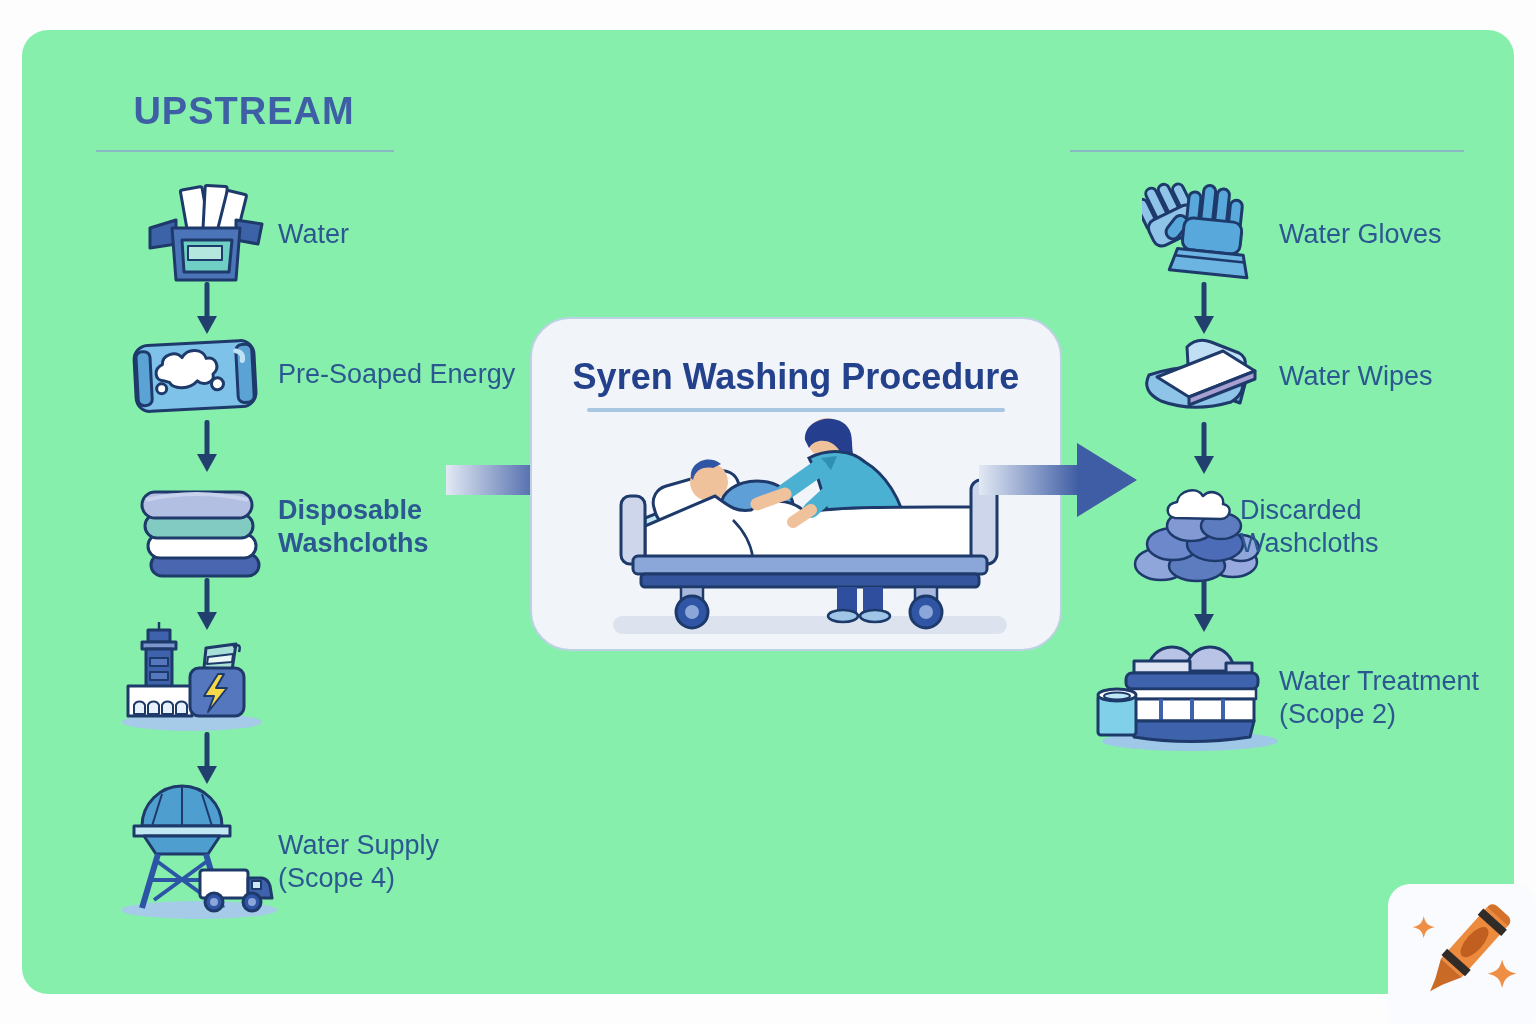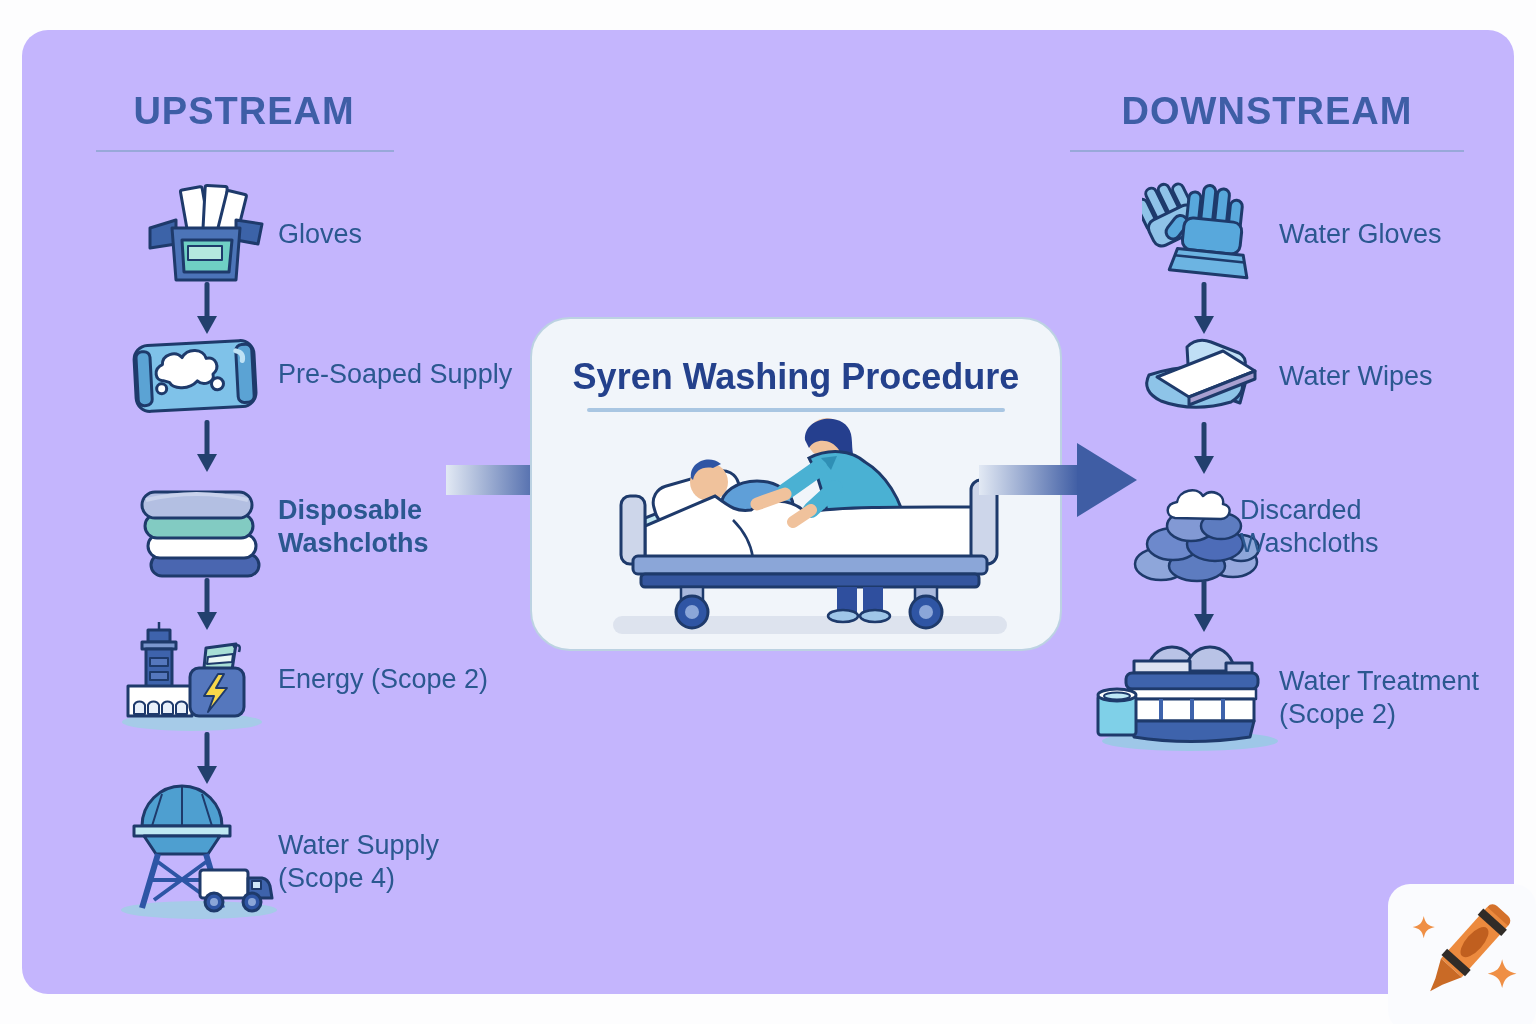--- a/index.html
+++ b/index.html
@@ -3,21 +3,21 @@
 <meta charset="utf-8">
 <style>
   html,body{margin:0;padding:0;}
   body{
     width:1536px;height:1024px;position:relative;
     background:#fdfdfe;overflow:hidden;
     font-family:"Liberation Sans","DejaVu Sans",sans-serif;
   }
   .card{
     position:absolute;left:22px;top:30px;width:1492px;height:964px;
-    background:#c4b5fd;border-radius:26px;
+    background:#86efac;border-radius:26px;
   }
   .col-header{
     position:absolute;font-weight:bold;font-size:38px;letter-spacing:1px;
     color:#3e5ea6;text-align:center;
   }
   .header-rule{
     position:absolute;height:2px;background:#8aa4cc;opacity:.75;
   }
   .item-icon{position:absolute;}
   .item-label{
@@ -59,38 +59,38 @@
       <rect x="42" y="6" width="22" height="46" rx="2" fill="#fff" transform="rotate(-10 53 29)"></rect>
       <rect x="62" y="4" width="22" height="48" rx="2" fill="#fff" transform="rotate(3 73 28)"></rect>
       <rect x="80" y="10" width="20" height="42" rx="2" fill="#fff" transform="rotate(14 90 31)"></rect>
       <polygon points="94,38 120,42 116,62 94,58" fill="#3c63a8"></polygon>
       <polygon points="8,46 34,38 34,62 8,66" fill="#3c63a8"></polygon>
       <polygon points="30,46 98,46 94,98 34,98" fill="#4c74b8"></polygon>
       <polygon points="40,58 90,58 87,90 42,90" fill="#6fcfc4"></polygon>
       <rect x="46" y="64" width="34" height="14" fill="#b4e8df" stroke-width="2"></rect>
     </g>
   </svg>
-  <div class="item-label" style="left:256px;top:205px;">Gloves</div>
+  <div class="item-label" style="left:256px;top:205px;">Water</div>
   <svg class="varrow" style="left:174px;top:252px;" viewBox="0 0 22 52">
     <rect x="8.5" y="0" width="5" height="36" rx="2" fill="#22406e"></rect>
       <polygon points="1,34 21,34 11,52" fill="#22406e"></polygon>
   </svg>
 
   <svg class="item-icon" style="left:103px;top:299px;" width="140" height="92" viewBox="0 0 140 92">
     <g transform="rotate(-3 70 46)" stroke="#1e3a6b" stroke-width="3" stroke-linejoin="round">
       <rect x="10" y="14" width="120" height="66" rx="14" fill="#7fc2e9"></rect>
       <rect x="12" y="20" width="14" height="54" rx="6" fill="#5ba3d4"></rect>
       <rect x="112" y="18" width="16" height="58" rx="6" fill="#5ba3d4"></rect>
       <path d="M38,50 C30,50 28,38 38,34 C38,24 52,20 58,28 C64,18 80,20 82,30 C92,28 96,40 88,46 C90,54 78,58 72,52 C64,60 48,60 44,52 Z" fill="#fff"></path>
       <circle cx="36" cy="58" r="5" fill="#fff"></circle>
       <circle cx="92" cy="56" r="6" fill="#fff"></circle>
       <path d="M112,24 q 8 2 6 10" fill="none" stroke="#bfe2f5" stroke-width="5" stroke-linecap="round"></path>
     </g>
   </svg>
-  <div class="item-label" style="left:256px;top:345px;">Pre-Soaped Supply</div>
+  <div class="item-label" style="left:256px;top:345px;">Pre-Soaped Energy</div>
   <svg class="varrow" style="left:174px;top:390px;" viewBox="0 0 22 52">
     <rect x="8.5" y="0" width="5" height="36" rx="2" fill="#22406e"></rect>
       <polygon points="1,34 21,34 11,52" fill="#22406e"></polygon>
   </svg>
 
   <svg class="item-icon" style="left:110px;top:446px;" width="130" height="104" viewBox="0 0 130 104">
     <g stroke="#1e3a6b" stroke-width="3" stroke-linejoin="round">
       <rect x="19" y="78" width="108" height="22" rx="11" fill="#4a66b0"></rect>
       <rect x="16" y="58" width="108" height="24" rx="12" fill="#ffffff"></rect>
       <rect x="13" y="38" width="108" height="24" rx="12" fill="#82cbc2"></rect>
@@ -117,21 +117,20 @@
       <rect x="36" y="68" width="18" height="8" fill="#5577bd" stroke-width="2"></rect>
       <rect x="14" y="68" width="64" height="30" fill="#ffffff"></rect>
       <path d="M20,96 v-9 a6 6 0 0 1 11 0 v9 Z M34,96 v-9 a6 6 0 0 1 11 0 v9 Z M48,96 v-9 a6 6 0 0 1 11 0 v9 Z M62,96 v-9 a6 6 0 0 1 11 0 v9 Z" fill="#e8f0fa" stroke-width="2"></path>
       <polygon points="92,30 122,26 118,52 90,50" fill="#a8dfd6"></polygon>
       <polygon points="94,39 119,36 118,44 93,46" fill="#eaf8f5" stroke-width="2"></polygon>
       <path d="M119,29 q 9 -5 6 5" fill="none" stroke-width="2.5"></path>
       <rect x="76" y="50" width="54" height="48" rx="9" fill="#5577bd"></rect>
       <polygon points="104,56 90,78 100,78 94,94 113,70 102,70 110,56" fill="#f7d84a" stroke-width="2"></polygon>
     </g>
   </svg>
-  <div class="item-label" style="left:256px;top:650px;">Energy (Scope 2)</div>
   <svg class="varrow" style="left:174px;top:702px;" viewBox="0 0 22 52">
     <rect x="8.5" y="0" width="5" height="36" rx="2" fill="#22406e"></rect>
       <polygon points="1,34 21,34 11,52" fill="#22406e"></polygon>
   </svg>
 
   <svg class="item-icon" style="left:92px;top:752px;" width="170" height="140" viewBox="0 0 170 140">
     <ellipse cx="85" cy="128" rx="78" ry="9" fill="#a6cbe8"></ellipse>
     <g stroke="#1e3a6b" stroke-width="3" stroke-linejoin="round">
       <circle cx="68" cy="6" r="3" fill="#1e3a6b" stroke="none"></circle>
       <path d="M28,44 A40 40 0 0 1 108 44 Z" fill="#4e9fd0"></path>
@@ -207,21 +206,20 @@
     <defs>
         <linearGradient id="ag2" x1="0" y1="0" x2="1" y2="0">
       <stop offset="0" stop-color="#e2e9f4"></stop>
           <stop offset="1" stop-color="#3f5da4"></stop>
     </linearGradient>
       </defs>
     <rect x="0" y="30" width="100" height="30" fill="url(#ag2)"></rect>
     <polygon points="98,8 158,45 98,82" fill="#3f5da4"></polygon>
   </svg>
 
-  <div class="col-header" style="left:1045px;top:60px;width:400px;">DOWNSTREAM</div>
   <div class="header-rule" style="left:1048px;top:120px;width:394px;"></div>
 
   <svg class="item-icon" style="left:1120px;top:146px;" width="120" height="118" viewBox="0 0 120 118">
     <g stroke="#1e3a6b" stroke-width="3" stroke-linejoin="round">
       <g transform="rotate(-26 40 50)">
         <rect x="8" y="8" width="11" height="34" rx="5.5" fill="#8fc3e8"></rect>
         <rect x="21" y="2" width="11" height="38" rx="5.5" fill="#8fc3e8"></rect>
         <rect x="34" y="4" width="11" height="36" rx="5.5" fill="#8fc3e8"></rect>
         <rect x="47" y="10" width="11" height="30" rx="5.5" fill="#8fc3e8"></rect>
         <rect x="8" y="32" width="50" height="28" rx="9" fill="#8fc3e8"></rect>

